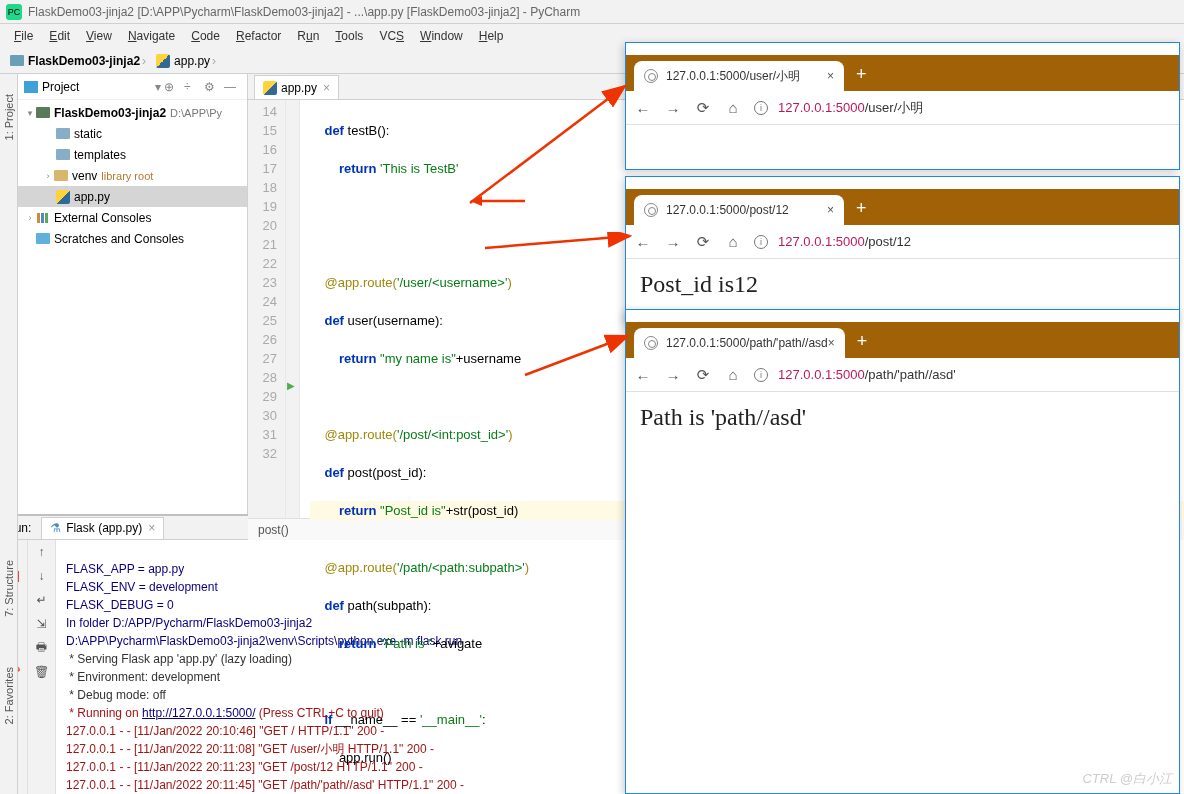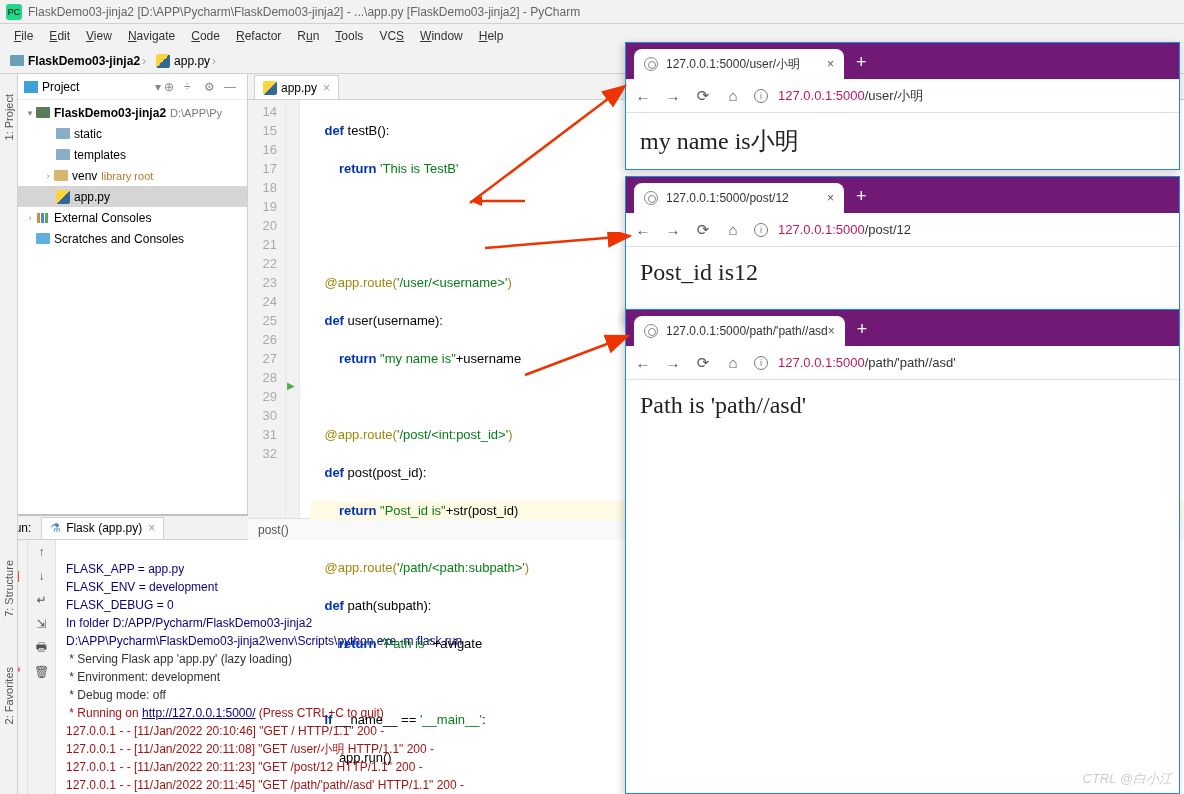--- a/index.html
+++ b/index.html
@@ -63,21 +63,21 @@
 .console { flex: 1; font-family: "Consolas","Courier New",monospace; font-size: 12px; line-height: 17px; padding: 4px 10px; color: #333; white-space: pre; overflow: hidden; }
 .console .navy { color: #0b0080; }
 .console .red { color: #a31515; }
 .console .link { color: #0b0080; text-decoration: underline; text-align: center; }
 .bottom-sidebar { position: absolute; left: 0; top: 510px; bottom: 0; width: 18px; background: #f2f2f2; border-right: 1px solid #d0d0d0; display: flex; flex-direction: column; align-items: center; }
 .side-label { writing-mode: vertical-lr; transform: rotate(180deg); font-size: 11px; color: #555; margin-top: 50px; }
 .browser { position: absolute; background: #fff; box-shadow: -2px 2px 8px rgba(0,0,0,0.2); border: 1px solid #1e88e5; }
 .browser1 { left: 625px; top: 42px; width: 555px; height: 128px; }
 .browser2 { left: 625px; top: 176px; width: 555px; height: 148px; }
 .browser3 { left: 625px; top: 309px; width: 555px; height: 485px; }
-.br-tabbar { height: 36px; background: #701a75; display: flex; align-items: flex-end; padding-left: 8px; }
+.br-tabbar { height: 36px; background: #a16207; display: flex; align-items: flex-end; padding-left: 8px; margin-top: 12px; }
 .br-tab { background: #fff; border-radius: 8px 8px 0 0; height: 30px; min-width: 210px; display: flex; align-items: center; padding: 0 10px; font-size: 12px; color: #333; }
 .br-tab-icon { width: 14px; height: 14px; border: 1px solid #888; border-radius: 50%; margin-right: 8px; position: relative; }
 .br-tab-icon::after { content: ""; position: absolute; left: 3px; top: 3px; width: 6px; height: 6px; border: 1px solid #888; border-radius: 50%; }
 .br-tab-close { margin-left: auto; color: #555; }
 .br-newtab { color: #fff; font-size: 18px; margin-left: 12px; margin-bottom: 6px; }
 .br-toolbar { height: 34px; background: #fff; border-bottom: 1px solid #e0e0e0; display: flex; align-items: center; padding: 0 8px; gap: 12px; }
 .br-nav-icon { color: #555; font-size: 15px; width: 18px; text-align: center; }
 .br-url-wrap { flex: 1; display: flex; align-items: center; font-size: 13px; color: #333; }
 .br-info-icon { width: 14px; height: 14px; border: 1px solid #777; border-radius: 50%; display: flex; align-items: center; justify-content: center; font-size: 9px; color: #777; margin-right: 10px; }
 .br-url-light { color: #be185d; }
@@ -299,21 +299,20 @@
     <span class="br-nav-icon">←</span>
     <span class="br-nav-icon">→</span>
     <span class="br-nav-icon">⟳</span>
     <span class="br-nav-icon">⌂</span>
     <div class="br-url-wrap">
       <div class="br-info-icon">i</div>
       <span class="br-url-light">127.0.0.1:5000</span>
         <span>/user/小明</span>
     </div>
   </div>
-  <div class="br-content">my name is小明</div>
 </div>
 
 <div class="browser browser2">
   <div class="br-tabbar">
     <div class="br-tab">
       <div class="br-tab-icon"></div>
       <span>127.0.0.1:5000/post/12</span>
       <span class="br-tab-close">×</span>
     </div>
     <div class="br-newtab">+</div>

